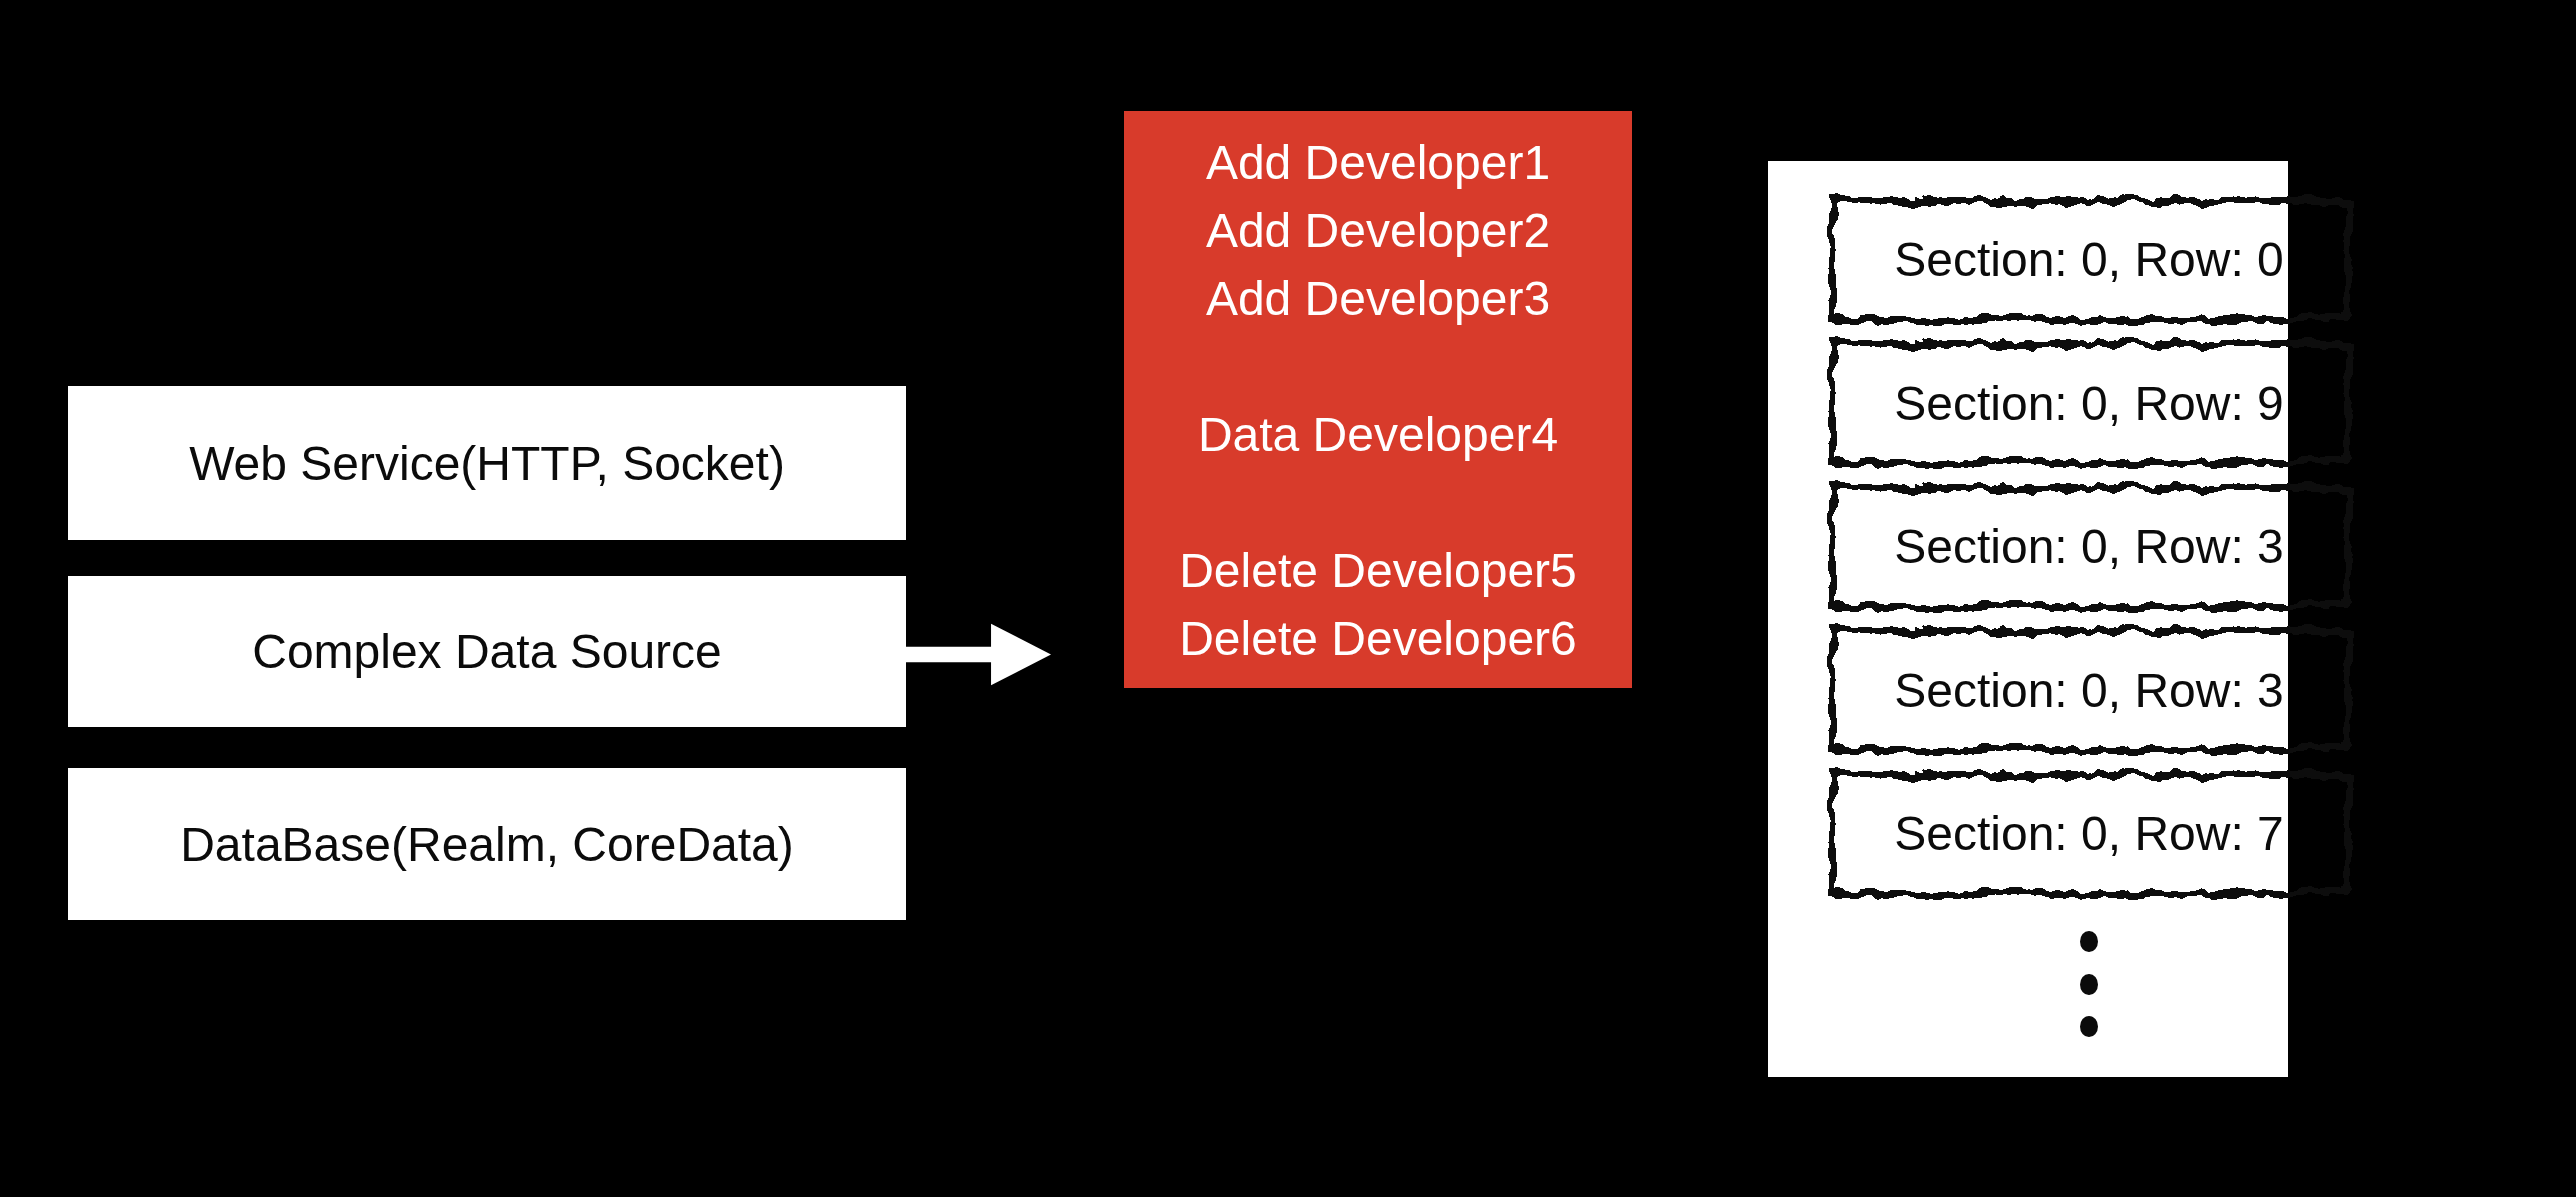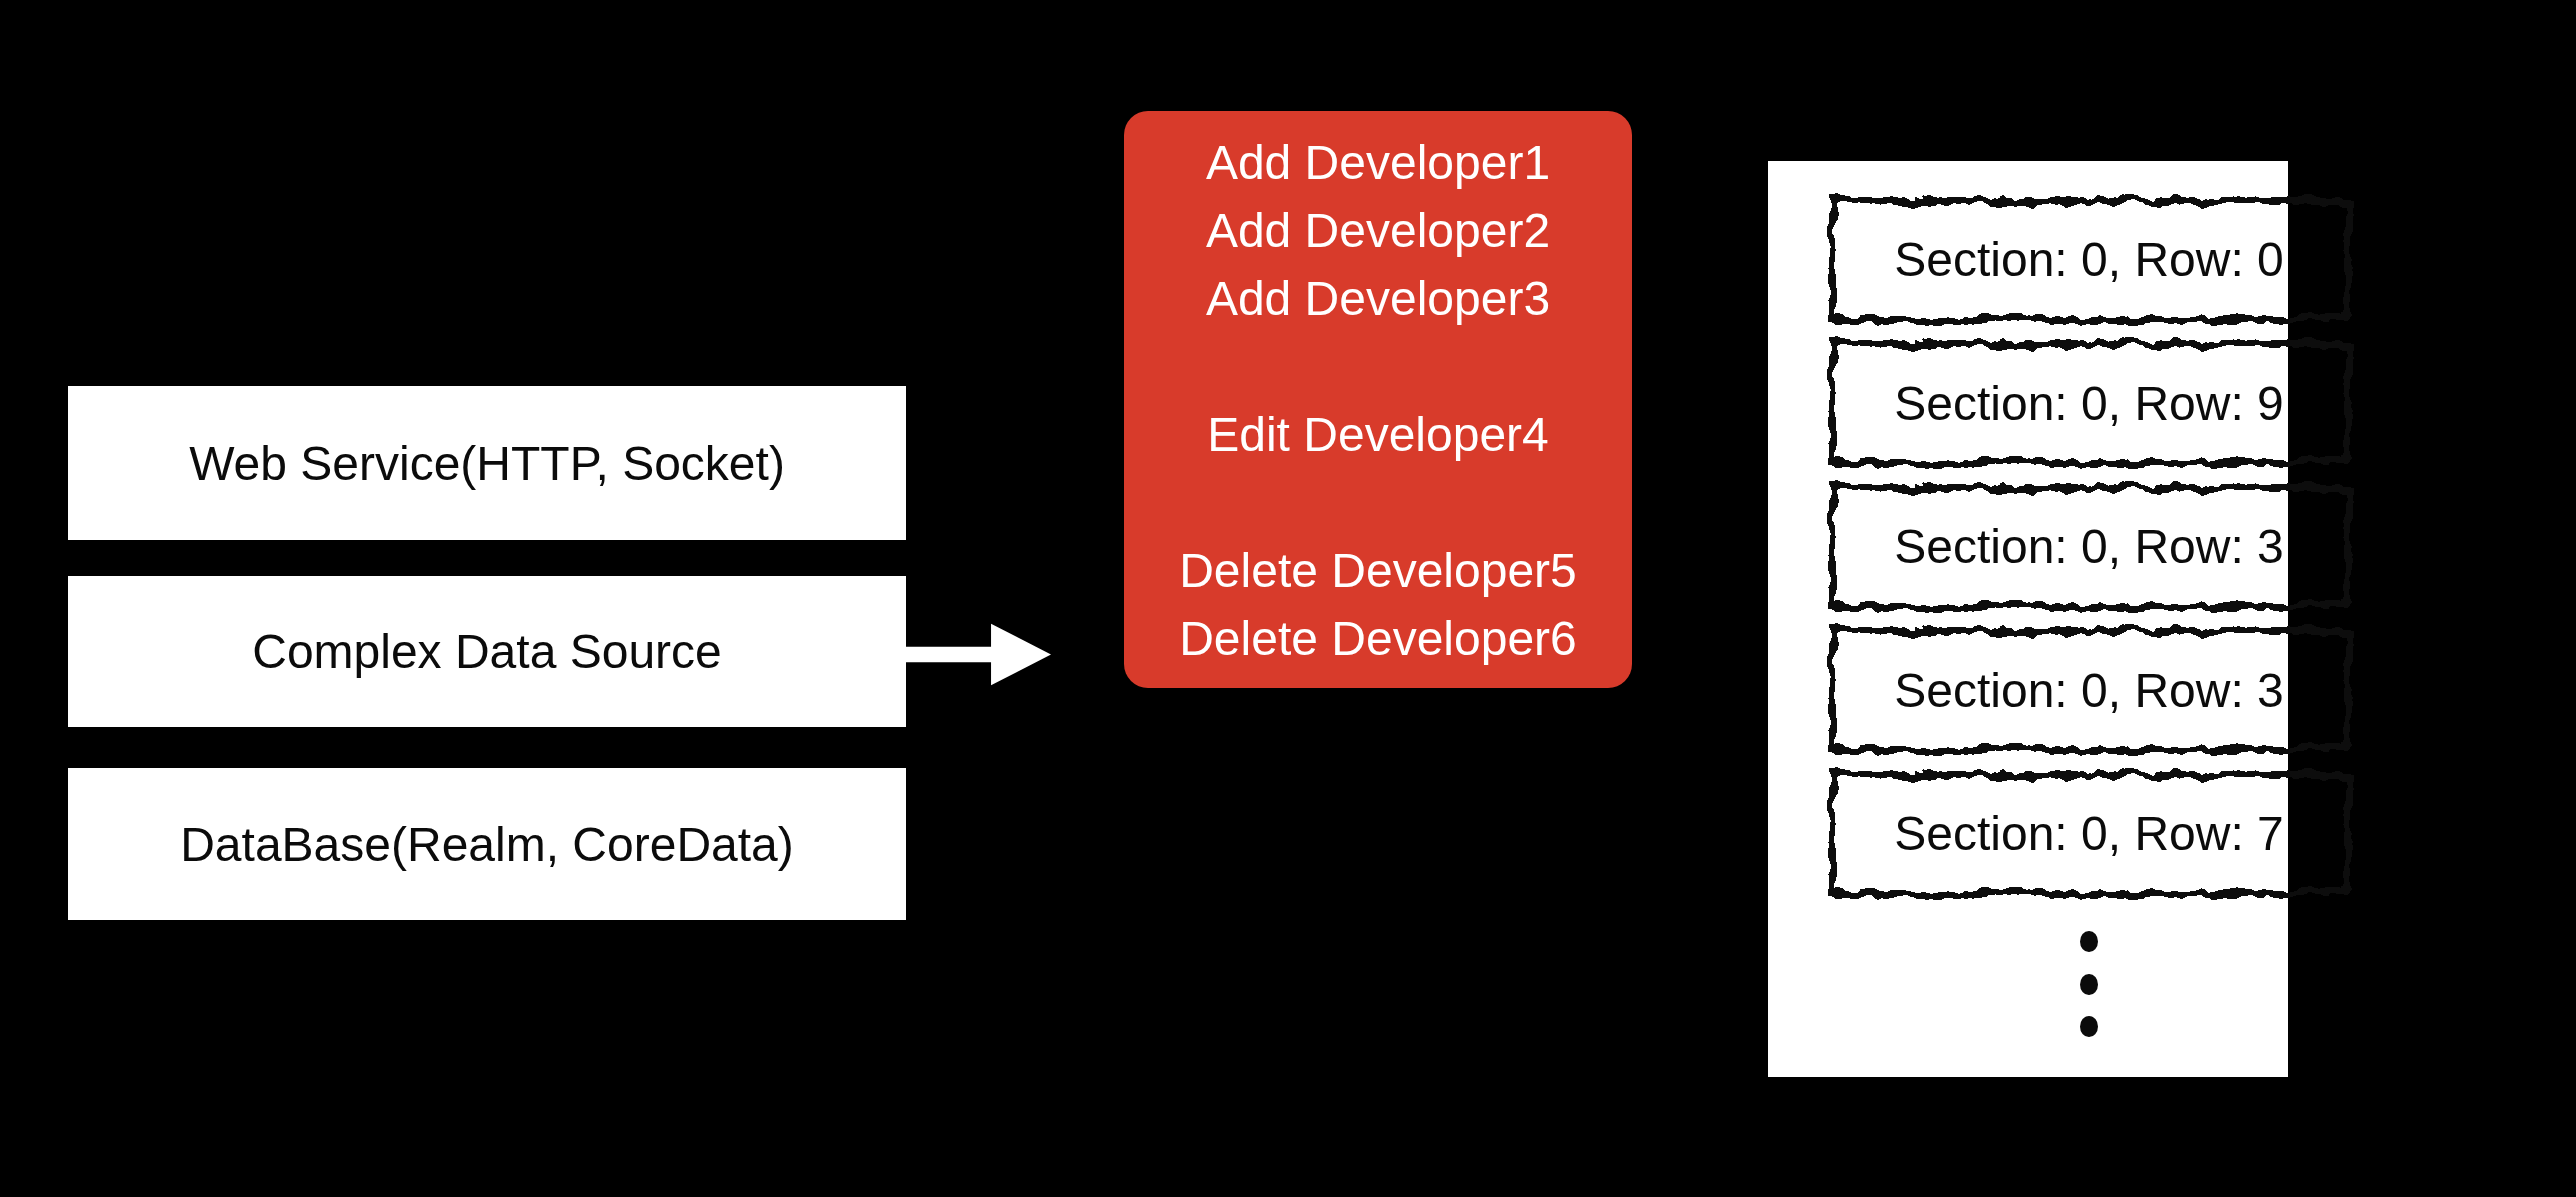--- a/index.html
+++ b/index.html
@@ -54,21 +54,20 @@
     position: absolute;
     left: 1124px;
     top: 111px;
     width: 508px;
     height: 577px;
     background: var(--accent);
     color: var(--onaccent);
     text-align: center;
     padding-top: 17.7px;
     font-size: 48px;
-    border-radius: 24px;
   }
   .op-line {
     height: 68px;
     line-height: 68px;
     white-space: nowrap;
   }
 
   
   .tableview {
     position: absolute;
@@ -152,21 +151,21 @@
   <svg class="flow-arrow" viewBox="0 0 268 84">
     <path d="M0,32 L190,32 L190,2 L268,42 L190,82 L190,52 L0,52 Z"></path>
   </svg>
 
   <div class="ops-panel">
 
   <div class="op-line">Add Developer1</div>
       <div class="op-line">Add Developer2</div>
       <div class="op-line">Add Developer3</div>
       <div class="op-line"></div>
-      <div class="op-line">Edit Developer4</div>
+      <div class="op-line">Data Developer4</div>
       <div class="op-line"></div>
       <div class="op-line">Delete Developer5</div>
       <div class="op-line">Delete Developer6</div>
     </div>
 
   <div class="tableview">
     <div class="tv-rows">
 
     <div class="tv-row">
         <span>Section: 0, Row: 0</span>

